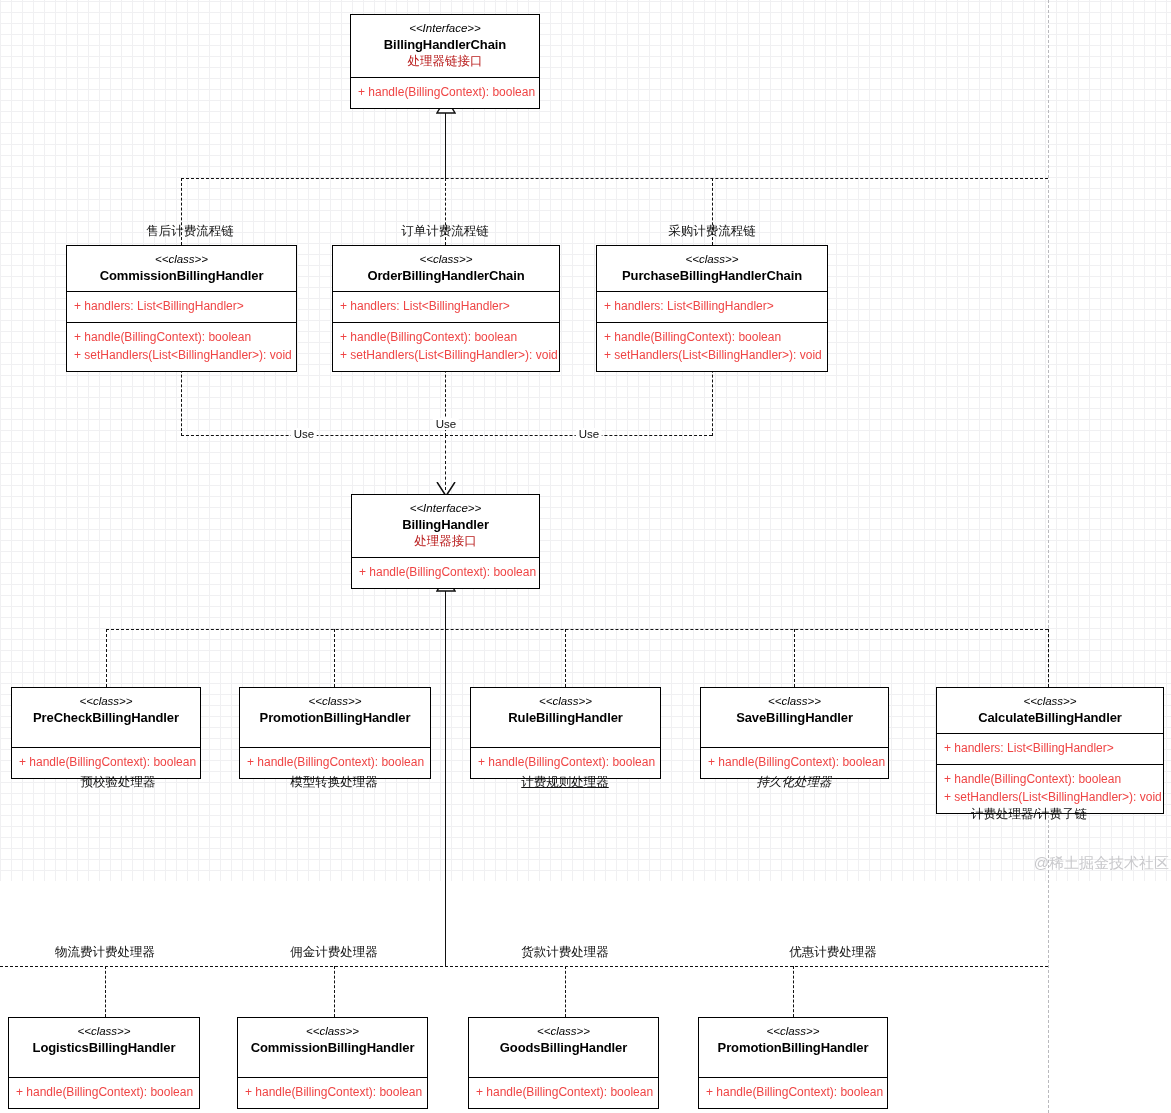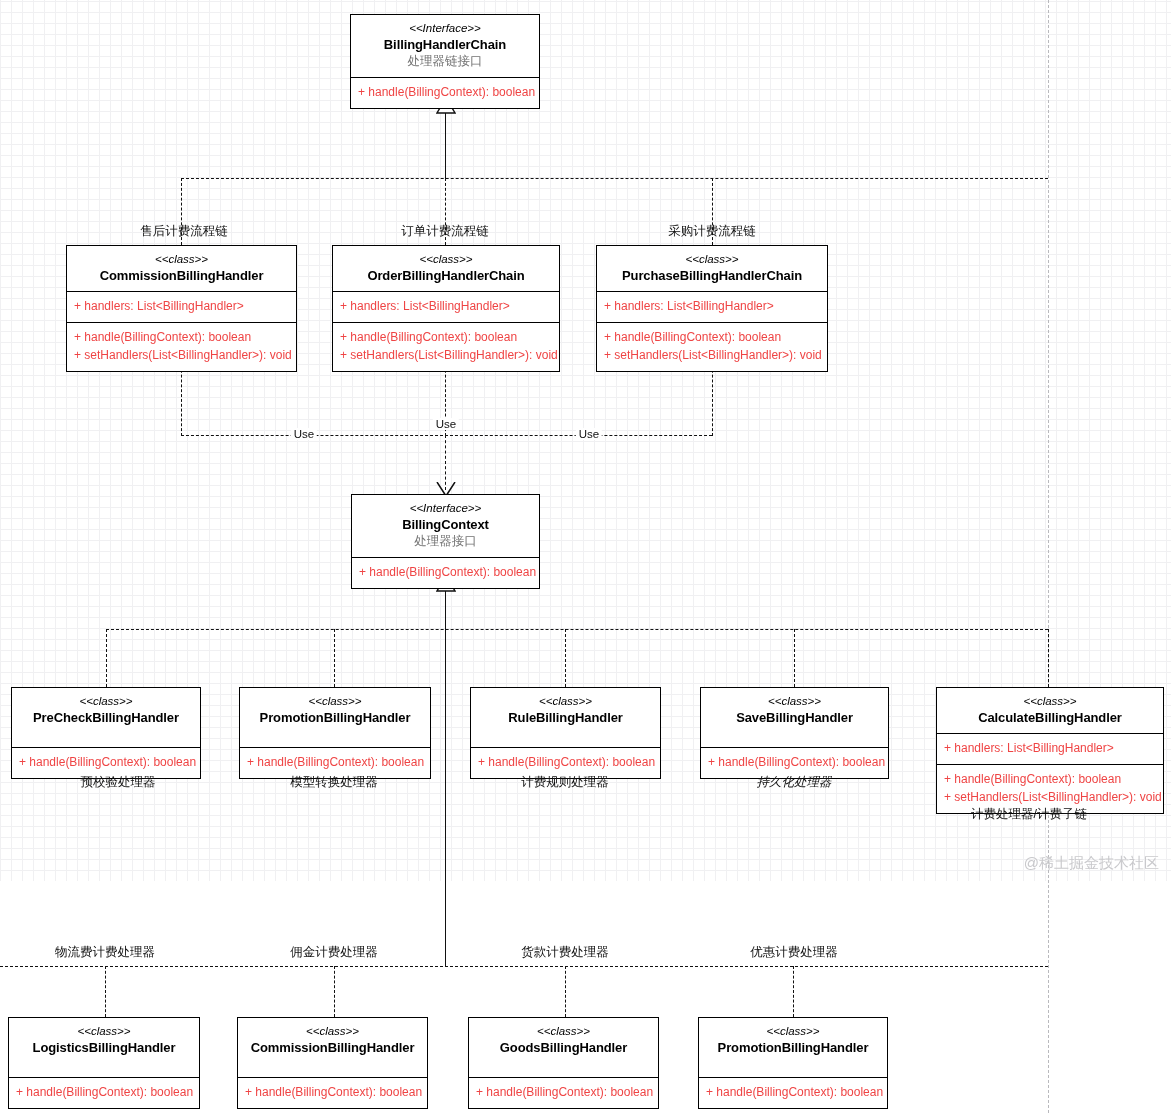--- a/index.html
+++ b/index.html
@@ -41,21 +41,21 @@
   }
   .uml .cname{
     font-weight:bold;
     font-size:13px;
     color:#000;
     display:block;
     letter-spacing:-0.1px;
   }
   .uml .cnamecn{
     font-size:12.5px;
-    color:#737373;
+    color:#b91c1c;
     display:block;
   }
   .uml .sep{
     border-top:1.6px solid #000;
     height:0;
   }
   .uml .sect{
     padding:6px 6px 6px 7px;
     font-size:12px;
     line-height:1.48;
@@ -89,21 +89,21 @@
     font-size:11.5px;
     color:#111;
     background:#ffffff;
     padding:0 3px;
     z-index:6;
     white-space:nowrap;
   }
   .use-label.center{transform:translateX(-50%);}
   .watermark{
     position:absolute;
-    right:12px;bottom:8px;
+    right:2px;bottom:8px;
     font-size:15px;
     color:#c9c9cc;
     z-index:7;
     white-space:nowrap;
   }
 </style>
 </head>
 <body>
 
 <div id="canvas">
@@ -126,21 +126,21 @@
     <svg width="20" height="16" viewBox="0 0 20 16">
         <polygon points="10,0 19,15 1,15" fill="#fff" stroke="#111" stroke-width="1.4"></polygon>
       </svg>
   </div>
   <div class="ln v-solid" style="left:445px;top:112px;height:67px;"></div>
   <div class="ln h-dash" style="left:181px;top:178px;width:867px;"></div>
   <div class="ln v-dash" style="left:181px;top:178px;height:67px;"></div>
   <div class="ln v-dash" style="left:445px;top:178px;height:67px;"></div>
   <div class="ln v-dash" style="left:712px;top:178px;height:67px;"></div>
 
-  <div class="note center" style="left:184px;top:223px;">售后计费流程链</div>
+  <div class="note center" style="left:190px;top:223px;">售后计费流程链</div>
   <div class="note center" style="left:445px;top:223px;">订单计费流程链</div>
   <div class="note center" style="left:712px;top:223px;">采购计费流程链</div>
 
   <div class="uml" style="left:66px;top:245px;width:231px;">
     <div class="hdr">
       <span class="stereo">&lt;&lt;class&gt;&gt;</span>
       <span class="cname">CommissionBillingHandler</span>
     </div>
     <div class="sep"></div>
     <div class="sect">
@@ -195,21 +195,21 @@
         <polyline points="1,0 10,14 19,0" fill="none" stroke="#111" stroke-width="1.5"></polyline>
       </svg>
   </div>
   <div class="use-label center" style="left:304px;top:428px;">Use</div>
   <div class="use-label center" style="left:446px;top:418px;">Use</div>
   <div class="use-label center" style="left:589px;top:428px;">Use</div>
 
   <div class="uml" style="left:351px;top:494px;width:189px;">
     <div class="hdr">
       <span class="stereo">&lt;&lt;Interface&gt;&gt;</span>
-      <span class="cname">BillingContext</span>
+      <span class="cname">BillingHandler</span>
       <span class="cnamecn">处理器接口</span>
     </div>
     <div class="sep"></div>
     <div class="sect">
       <div>+ handle(BillingContext): boolean</div>
     </div>
   </div>
 
   <div class="tri-outline" style="left:436px;top:576px;">
     <svg width="20" height="16" viewBox="0 0 20 16">
@@ -252,21 +252,21 @@
   <div class="uml" style="left:470px;top:687px;width:191px;">
     <div class="hdr">
       <span class="stereo">&lt;&lt;class&gt;&gt;</span>
       <span class="cname">RuleBillingHandler</span>
     </div>
     <div class="sep" style="margin-top:14px;"></div>
     <div class="sect">
       <div>+ handle(BillingContext): boolean</div>
     </div>
   </div>
-  <div class="note center" style="left:565px;top:774px;">计费规则处理器</div>
+  <div class="note center" style="left:565px;top:774px;text-decoration:underline;">计费规则处理器</div>
 
   <div class="uml" style="left:700px;top:687px;width:189px;">
     <div class="hdr">
       <span class="stereo">&lt;&lt;class&gt;&gt;</span>
       <span class="cname">SaveBillingHandler</span>
     </div>
     <div class="sep" style="margin-top:14px;"></div>
     <div class="sect">
       <div>+ handle(BillingContext): boolean</div>
     </div>
@@ -292,21 +292,21 @@
 
   <div class="ln h-dash" style="left:0px;top:966px;width:1048px;"></div>
   <div class="ln v-dash" style="left:105px;top:966px;height:51px;"></div>
   <div class="ln v-dash" style="left:334px;top:966px;height:51px;"></div>
   <div class="ln v-dash" style="left:565px;top:966px;height:51px;"></div>
   <div class="ln v-dash" style="left:793px;top:966px;height:51px;"></div>
 
   <div class="note center" style="left:105px;top:944px;">物流费计费处理器</div>
   <div class="note center" style="left:334px;top:944px;">佣金计费处理器</div>
   <div class="note center" style="left:565px;top:944px;">货款计费处理器</div>
-  <div class="note center" style="left:794px;top:944px;">优惠计费处理器</div>
+  <div class="note center" style="left:833px;top:944px;">优惠计费处理器</div>
 
   <div class="uml" style="left:8px;top:1017px;width:192px;">
     <div class="hdr">
       <span class="stereo">&lt;&lt;class&gt;&gt;</span>
       <span class="cname">LogisticsBillingHandler</span>
     </div>
     <div class="sep" style="margin-top:14px;"></div>
     <div class="sect">
       <div>+ handle(BillingContext): boolean</div>
     </div>

